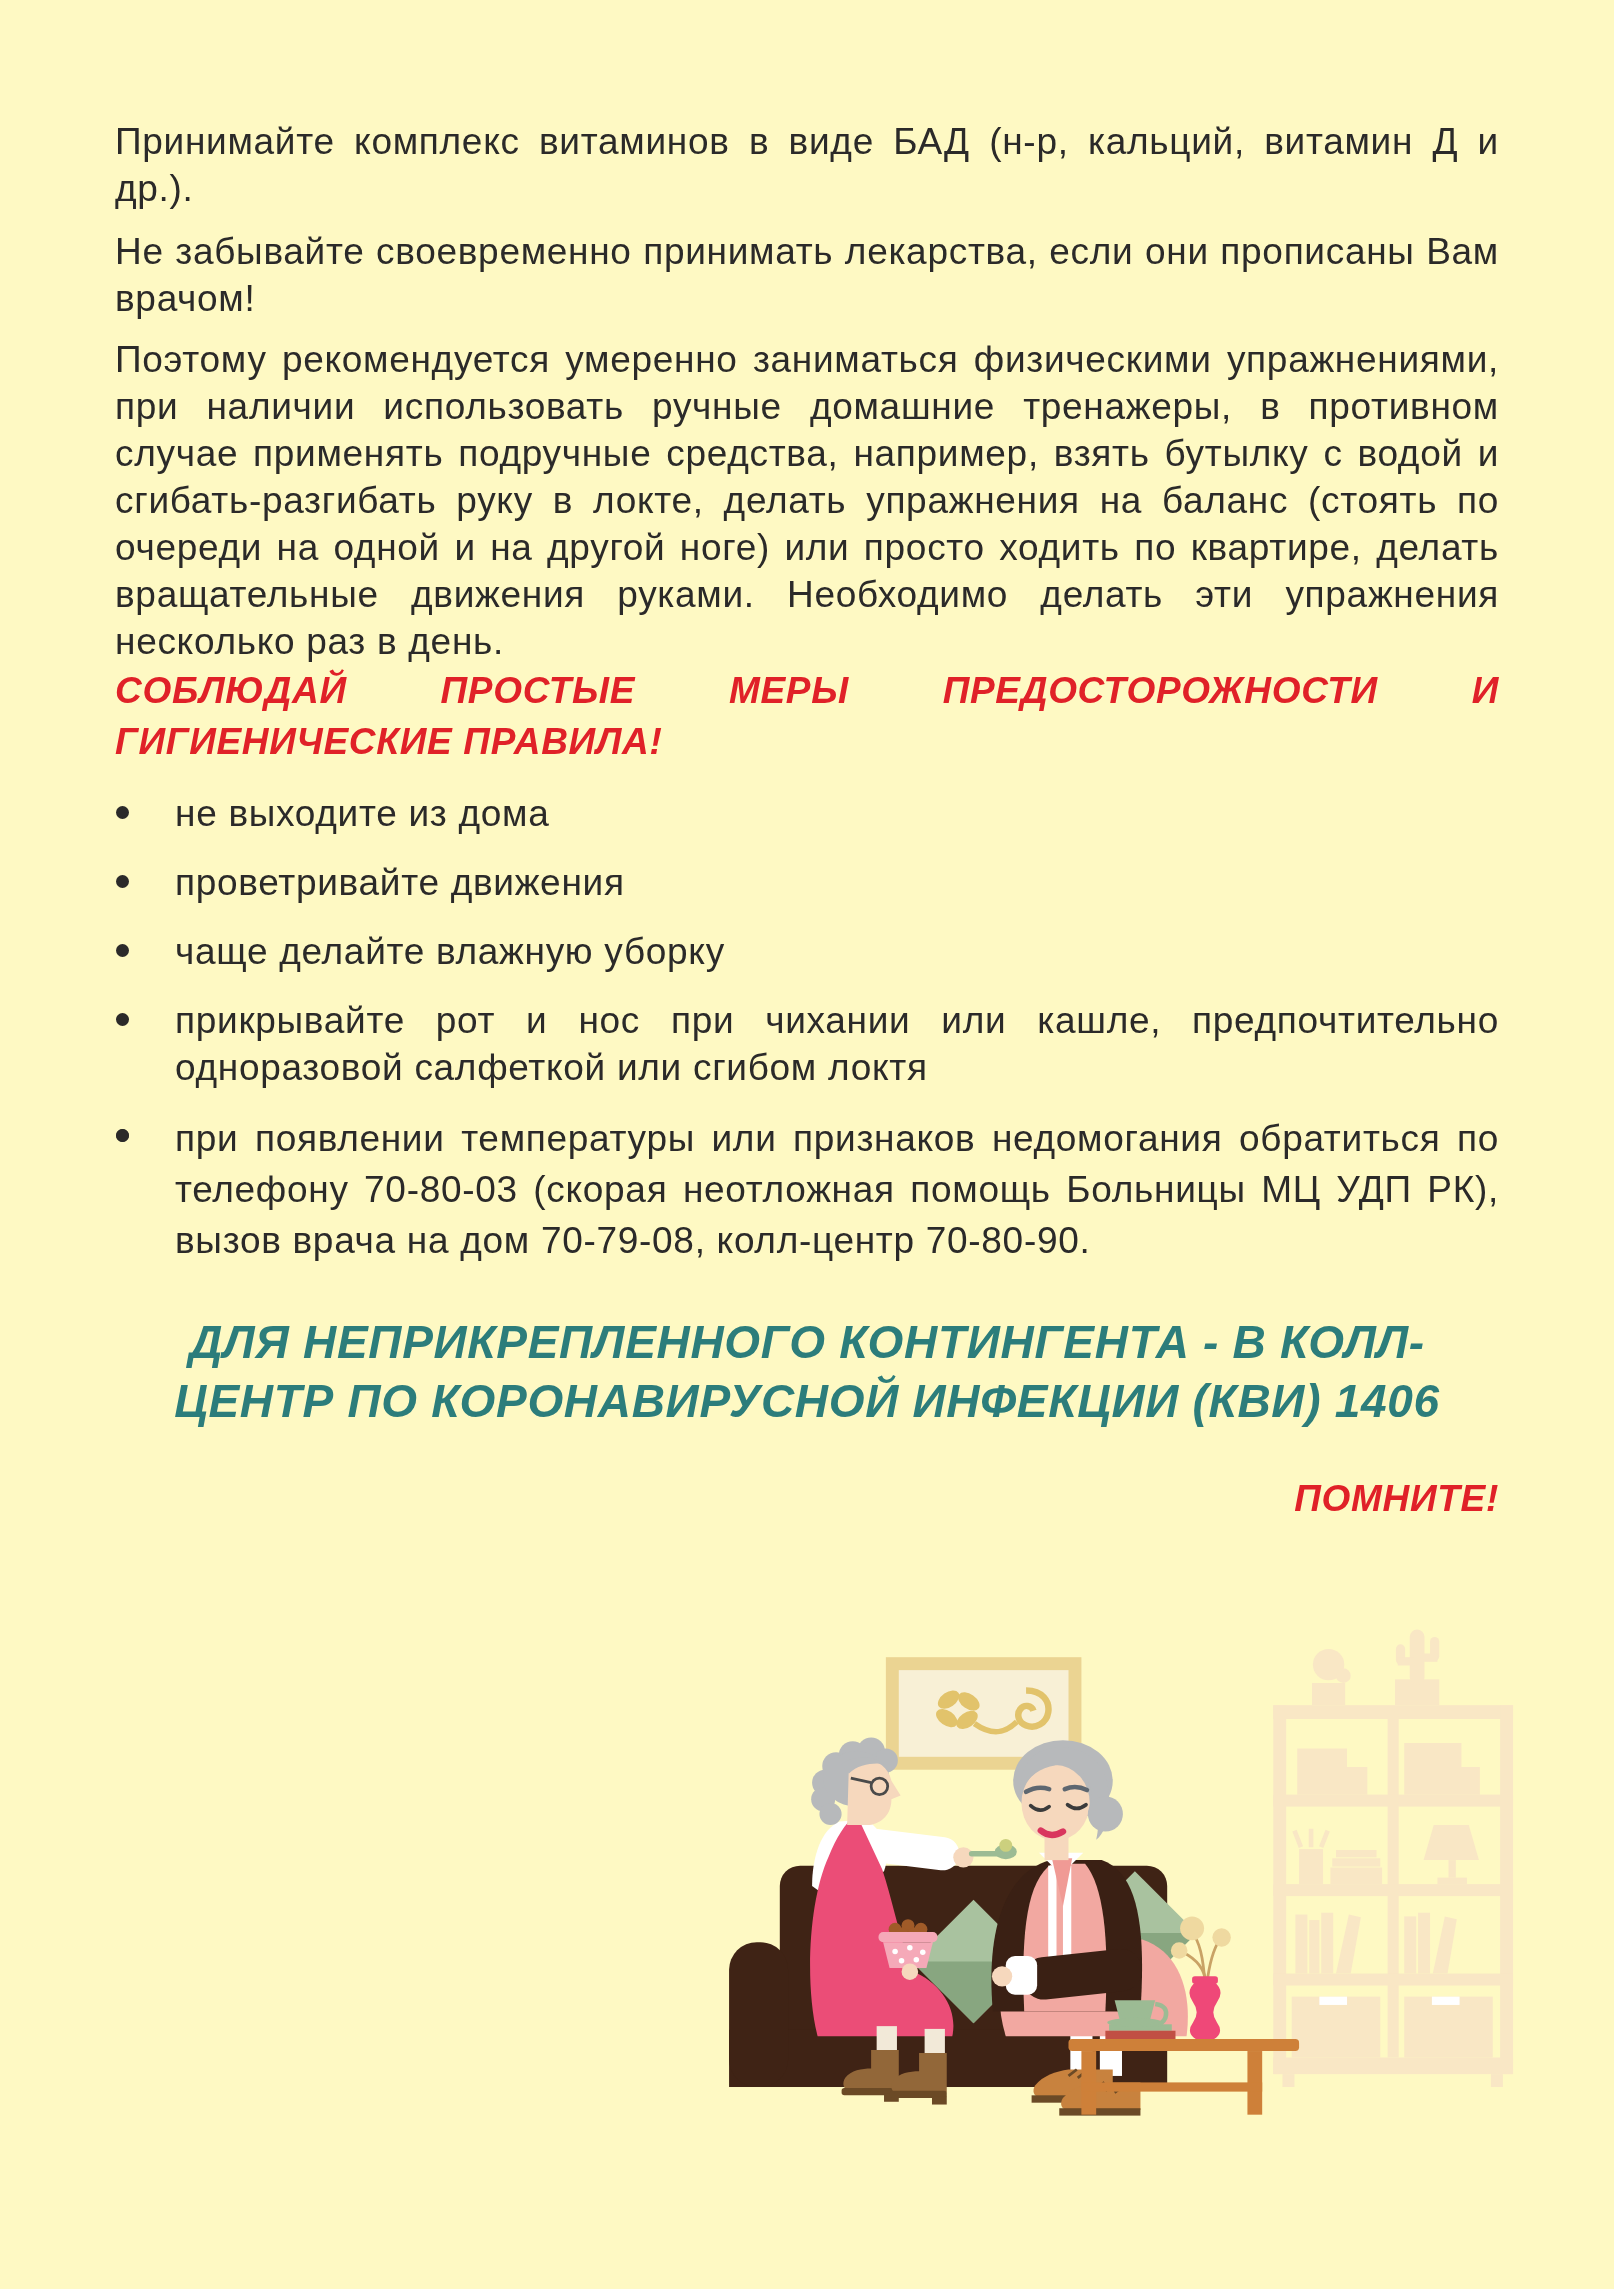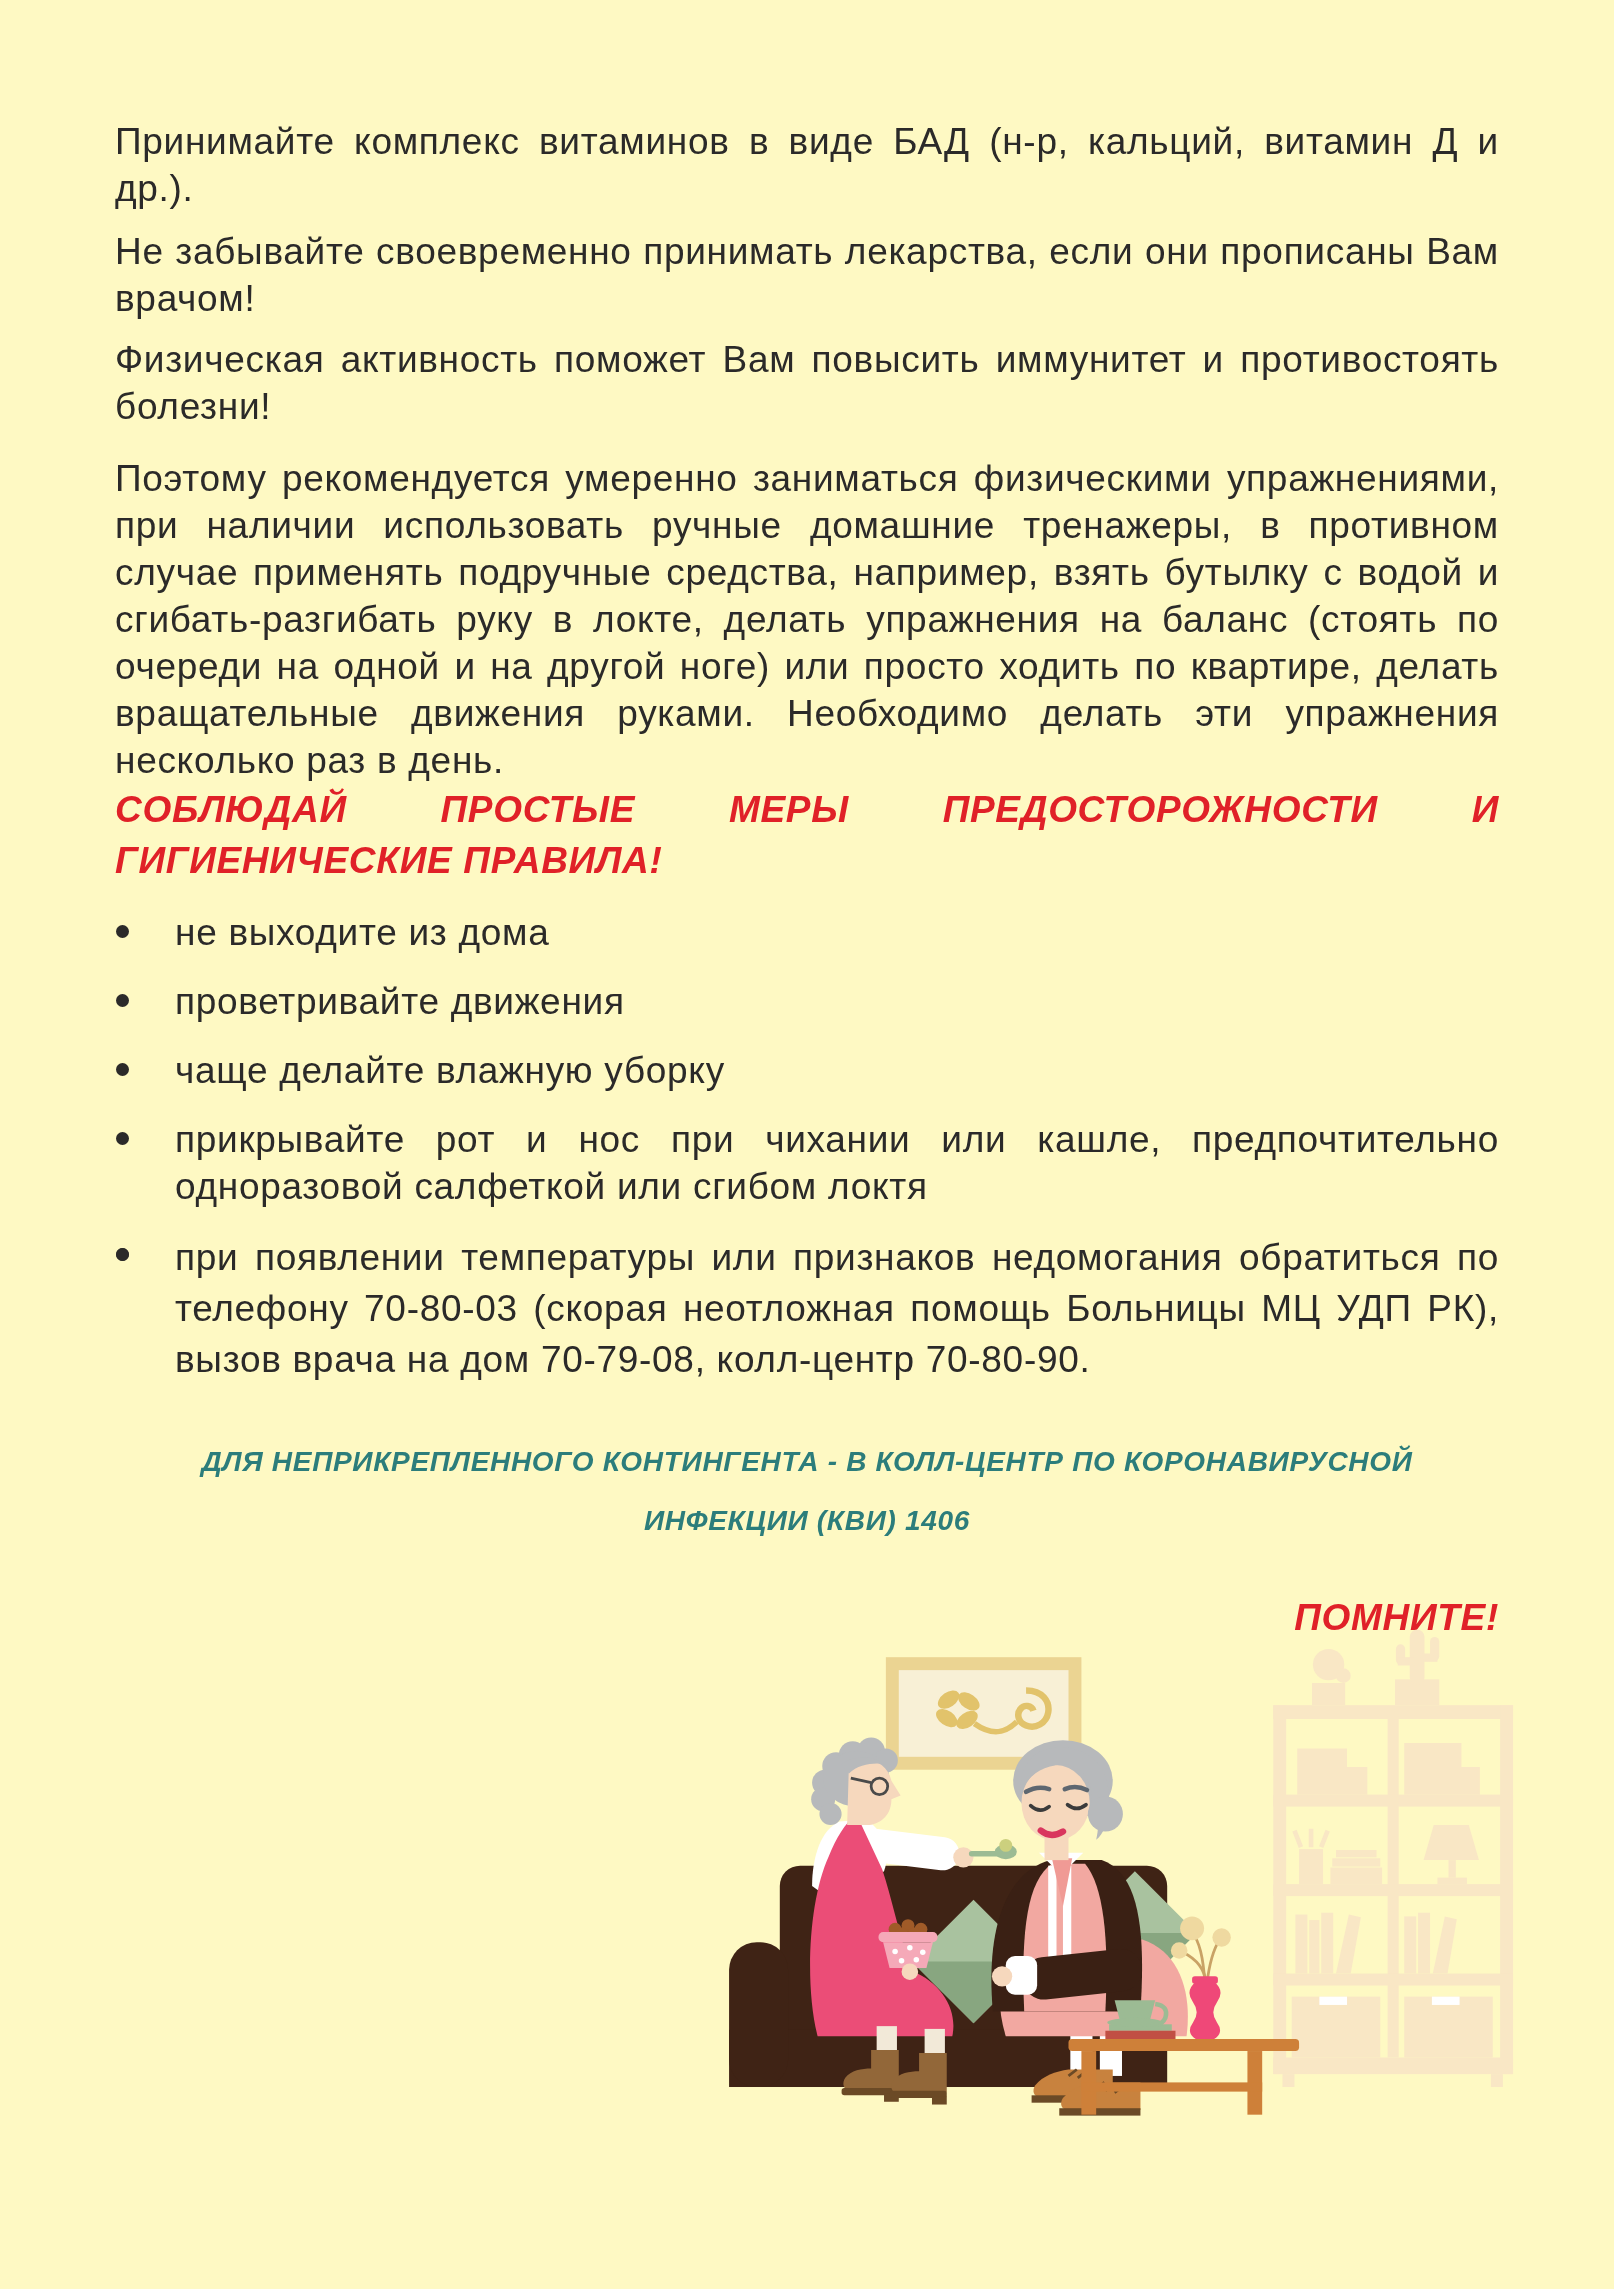--- a/index.html
+++ b/index.html
@@ -59,21 +59,21 @@
     position:absolute;
     left:0.9px;
     top:15.7px;
     width:13px;
     height:13px;
     border-radius:50%;
     background:var(--text);
   }
   h2.teal-heading{
     color:var(--accent-teal);
-    font-size:28px;
+    font-size:46px;
     line-height:59px;
     letter-spacing:0.7px;
     text-align:center;
     margin:47px 0 0 0;
   }
   h2.remember-heading{
     color:var(--accent-red);
     font-size:37px;
     line-height:51px;
     letter-spacing:0.7px;
@@ -131,21 +131,20 @@
   .s-sole{stroke:var(--ill-boot-sole);fill:none}
 </style>
 </head>
 <body>
 
 <div class="page">
   <div class="content">
 
     <p class="body p1">Принимайте комплекс витаминов в виде БАД (н-р, кальций, витамин Д и др.).</p>
     <p class="body p2">Не забывайте своевременно принимать лекарства, если они прописаны Вам врачом!</p>
-    <p class="body p3">Физическая активность поможет Вам повысить иммунитет и противостоять болезни!</p>
     <p class="body p4">Поэтому рекомендуется умеренно заниматься физическими упражнениями, при наличии использовать ручные домашние тренажеры, в противном случае применять подручные средства, например, взять бутылку с водой и сгибать-разгибать руку в локте, делать упражнения на баланс (стоять по очереди на одной и на другой ноге) или просто ходить по квартире, делать вращательные движения руками. Необходимо делать эти упражнения несколько раз в день.</p>
 
     <h2 class="red-heading">СОБЛЮДАЙ ПРОСТЫЕ МЕРЫ ПРЕДОСТОРОЖНОСТИ И ГИГИЕНИЧЕСКИЕ ПРАВИЛА!</h2>
 
     <ul class="bullet-list">
       <li>
         <span class="bullet-dot"></span>
         <span>не выходите из дома</span>
       </li>
       <li>

